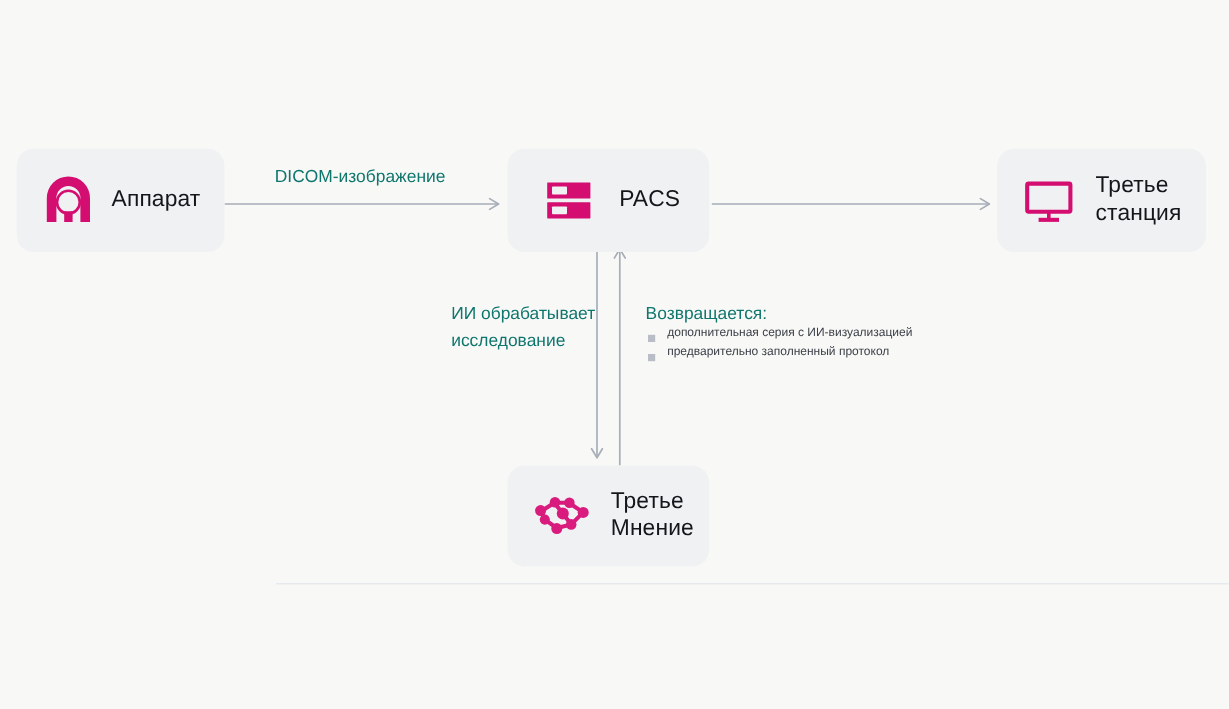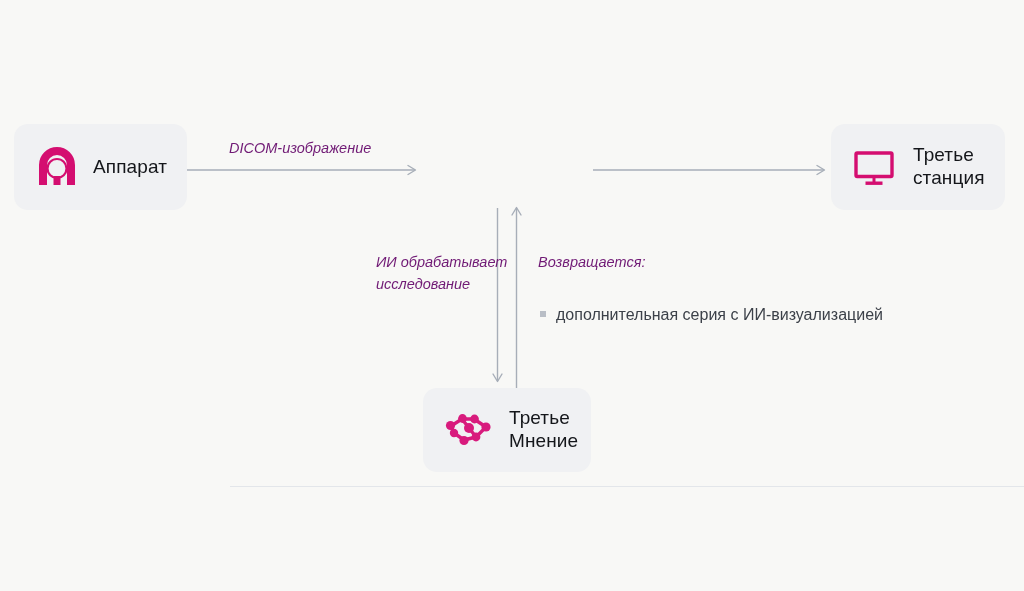--- a/index.html
+++ b/index.html
@@ -64,46 +64,44 @@
   #node-tm {
     left: 423px; top: 388px; width: 168px; height: 84px;
     padding-left: 20px;
   }
   #node-tm .node-label { margin-left: 14px; }
 
   
   .edge-label {
     position: absolute;
     font-size: 14.5px;
-    color: #701a75;
+    color: #0f766e;
     line-height: 1.55;
     white-space: pre-line;
-    font-style: italic;
   }
   #label-dicom { left: 229px; top: 137px; }
   #label-ai {
     left: 344px; top: 251px;
     text-align: left;
     margin-left: 32px;
   }
   #label-returns-title { left: 538px; top: 251px; }
 
   .returns-list {
     position: absolute;
     left: 538px; top: 270px;
     margin: 0; padding: 0;
     list-style: none;
   }
   .returns-list li {
     position: relative;
     padding-left: 18px;
-    font-size: 16px;
+    font-size: 10px;
     color: #3c4149;
     line-height: 1.62;
-    margin-top: 32px;
   }
   .returns-list li::before {
     content: "";
     position: absolute;
     left: 2px; top: 9px;
     width: 6px; height: 6px;
     background: #b9bec6;
   }
 
   
@@ -149,20 +147,31 @@
       <svg width="44" height="44" viewBox="0 0 44 44">
         <path d="M4 40 L4 20 A18 18 0 0 1 40 20 L40 40 L32 40 L32 20
                  A10 10 0 0 0 12 20 L12 40 Z" fill="#d40e70"></path>
         <circle cx="22" cy="23.5" r="9.5" fill="none" stroke="#d40e70" stroke-width="2.2"></circle>
         <path d="M18.5 31 L18.5 40 L25.5 40 L25.5 31 Z" fill="#d40e70"></path>
       </svg>
     </span>
     <span class="node-label">Аппарат</span>
   </div>
 
+  <div class="node" id="node-pacs">
+    <span class="node-icon">
+      <svg width="42" height="42" viewBox="0 0 42 42">
+        <rect x="3" y="6" width="36" height="13.5" rx="0.5" fill="#d40e70"></rect>
+        <rect x="3" y="22.5" width="36" height="13.5" rx="0.5" fill="#d40e70"></rect>
+        <rect x="7" y="9.5" width="12.5" height="6.5" rx="0.8" fill="#f0f1f3"></rect>
+        <rect x="7" y="26" width="12.5" height="6.5" rx="0.8" fill="#f0f1f3"></rect>
+      </svg>
+    </span>
+    <span class="node-label">PACS</span>
+  </div>
 
   <div class="node" id="node-workstation">
     <span class="node-icon">
       <svg width="42" height="42" viewBox="0 0 42 42">
         <rect x="3" y="7" width="36" height="23.5" rx="1.2" fill="none" stroke="#d40e70" stroke-width="3.4"></rect>
         <line x1="21" y1="30.5" x2="21" y2="36" stroke="#d40e70" stroke-width="3"></line>
         <rect x="12.5" y="35.5" width="17" height="3.4" fill="#d40e70"></rect>
       </svg>
     </span>
     <span class="node-label">Третье
@@ -201,17 +210,18 @@
 
   <div class="edge-label" id="label-dicom">DICOM-изображение</div>
 
   <div class="edge-label" id="label-ai">ИИ обрабатывает
 исследование</div>
 
   <div class="edge-label" id="label-returns-title">Возвращается:</div>
 
   <ul class="returns-list">
     <li>дополнительная серия с ИИ-визуализацией</li>
+    <li>предварительно заполненный протокол</li>
   </ul>
 
   <div id="bottom-divider"></div>
 
 </div>
 
 </body></html>

